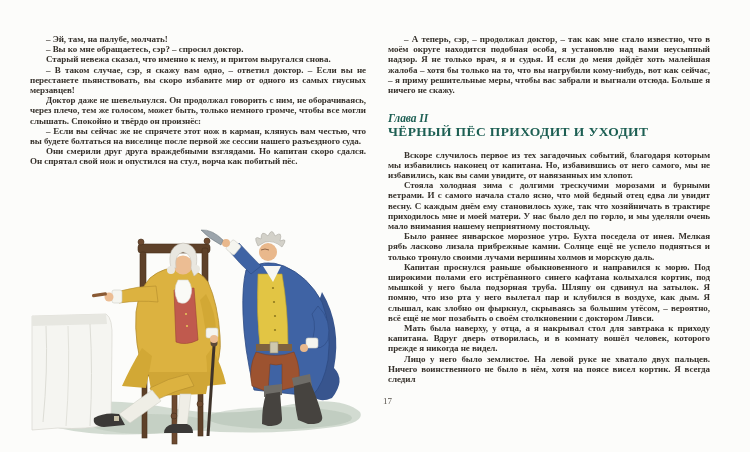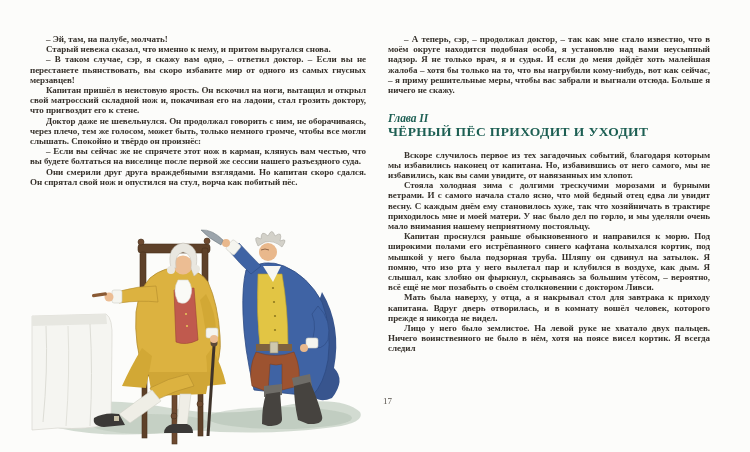--- a/index.html
+++ b/index.html
@@ -57,23 +57,23 @@
   }
 </style>
 </head>
 <body>
 
 <div class="spread">
 
   <div class="page page-left">
     <div class="text-col">
       <p class="para">– Эй, там, на палубе, молчать!</p>
+      <p class="para">– Вы ко мне обращаетесь, сэр? – спросил доктор.</p>
       <p class="para">Старый невежа сказал, что именно к нему, и притом выругался снова.</p>
       <p class="para">– В таком случае, сэр, я скажу вам одно, – ответил доктор. – Если вы не перестанете пьянствовать, вы скоро избавите мир от одного из самых гнусных мерзавцев!</p>
-      <p class="para">Капитан пришёл в неистовую ярость. Он вскочил на ноги, вытащил и открыл свой матросский складной нож и, покачивая его на ладони, стал грозить доктору, что пригвоздит его к стене.</p>
       <p class="para">Доктор даже не шевельнулся. Он продолжал говорить с ним, не оборачиваясь, через плечо, тем же голосом, может быть, только немного громче, чтобы все могли слышать. Спокойно и твёрдо он произнёс:</p>
       <p class="para">– Если вы сейчас же не спрячете этот нож в карман, клянусь вам честью, что вы будете болтаться на виселице после первой же сессии нашего разъездного суда.</p>
       <p class="para">Они смерили друг друга враждебными взглядами. Но капитан скоро сдался. Он спрятал свой нож и опустился на стул, ворча как побитый пёс.</p>
     </div>
 
     <svg class="illustration" viewBox="0 0 338 224" role="img" aria-label="Доктор Ливси в жёлтом кафтане сидит на деревянном стуле у стола с белой скатертью; разъярённый капитан в синем кафтане замахивается складным ножом">
 
       <path d="M6 182 Q70 166 140 180 Q200 190 252 178 Q310 166 330 184 Q336 196 296 200 Q230 208 160 202 Q80 212 28 200 Q0 194 6 182 Z" fill="#bcc9bb" opacity="0.65"></path>
       <ellipse cx="250" cy="190" rx="72" ry="11" fill="#aebcad" opacity="0.45"></ellipse>
       <ellipse cx="120" cy="196" rx="60" ry="10" fill="#aebcad" opacity="0.35"></ellipse>
@@ -165,20 +165,21 @@
 
   <div class="page page-right">
     <div class="text-col">
       <p class="para">– А теперь, сэр, – продолжал доктор, – так как мне стало известно, что в моём округе находится подобная особа, я установлю над вами неусыпный надзор. Я не только врач, я и судья. И если до меня дойдёт хоть малейшая жалоба – хотя бы только на то, что вы нагрубили кому-нибудь, вот как сейчас, – я приму решительные меры, чтобы вас забрали и выгнали отсюда. Больше я ничего не скажу.</p>
 
       <div class="chapter-label">Глава II</div>
       <h2 class="chapter-title">ЧЁРНЫЙ ПЁС ПРИХОДИТ И УХОДИТ</h2>
 
       <p class="para">Вскоре случилось первое из тех загадочных событий, благодаря которым мы избавились наконец от капитана. Но, избавившись от него самого, мы не избавились, как вы сами увидите, от навязанных им хлопот.</p>
       <p class="para">Стояла холодная зима с долгими трескучими морозами и бурными ветрами. И с самого начала стало ясно, что мой бедный отец едва ли увидит весну. С каждым днём ему становилось хуже, так что хозяйничать в трактире приходилось мне и моей матери. У нас было дел по горло, и мы уделяли очень мало внимания нашему неприятному постояльцу.</p>
+      <p class="para">Было раннее январское морозное утро. Бухта поседела от инея. Мелкая рябь ласково лизала прибрежные камни. Солнце ещё не успело подняться и только тронуло своими лучами вершины холмов и морскую даль.</p>
       <p class="para">Капитан проснулся раньше обыкновенного и направился к морю. Под широкими полами его истрёпанного синего кафтана колыхался кортик, под мышкой у него была подзорная труба. Шляпу он сдвинул на затылок. Я помню, что изо рта у него вылетал пар и клубился в воздухе, как дым. Я слышал, как злобно он фыркнул, скрываясь за большим утёсом, – вероятно, всё ещё не мог позабыть о своём столкновении с доктором Ливси.</p>
       <p class="para">Мать была наверху, у отца, а я накрывал стол для завтрака к приходу капитана. Вдруг дверь отворилась, и в комнату вошёл человек, которого прежде я никогда не видел.</p>
       <p class="para">Лицо у него было землистое. На левой руке не хватало двух пальцев. Ничего воинственного не было в нём, хотя на поясе висел кортик. Я всегда следил</p>
     </div>
     <div class="page-number">17</div>
   </div>
 
 </div>
 
 </body></html>

